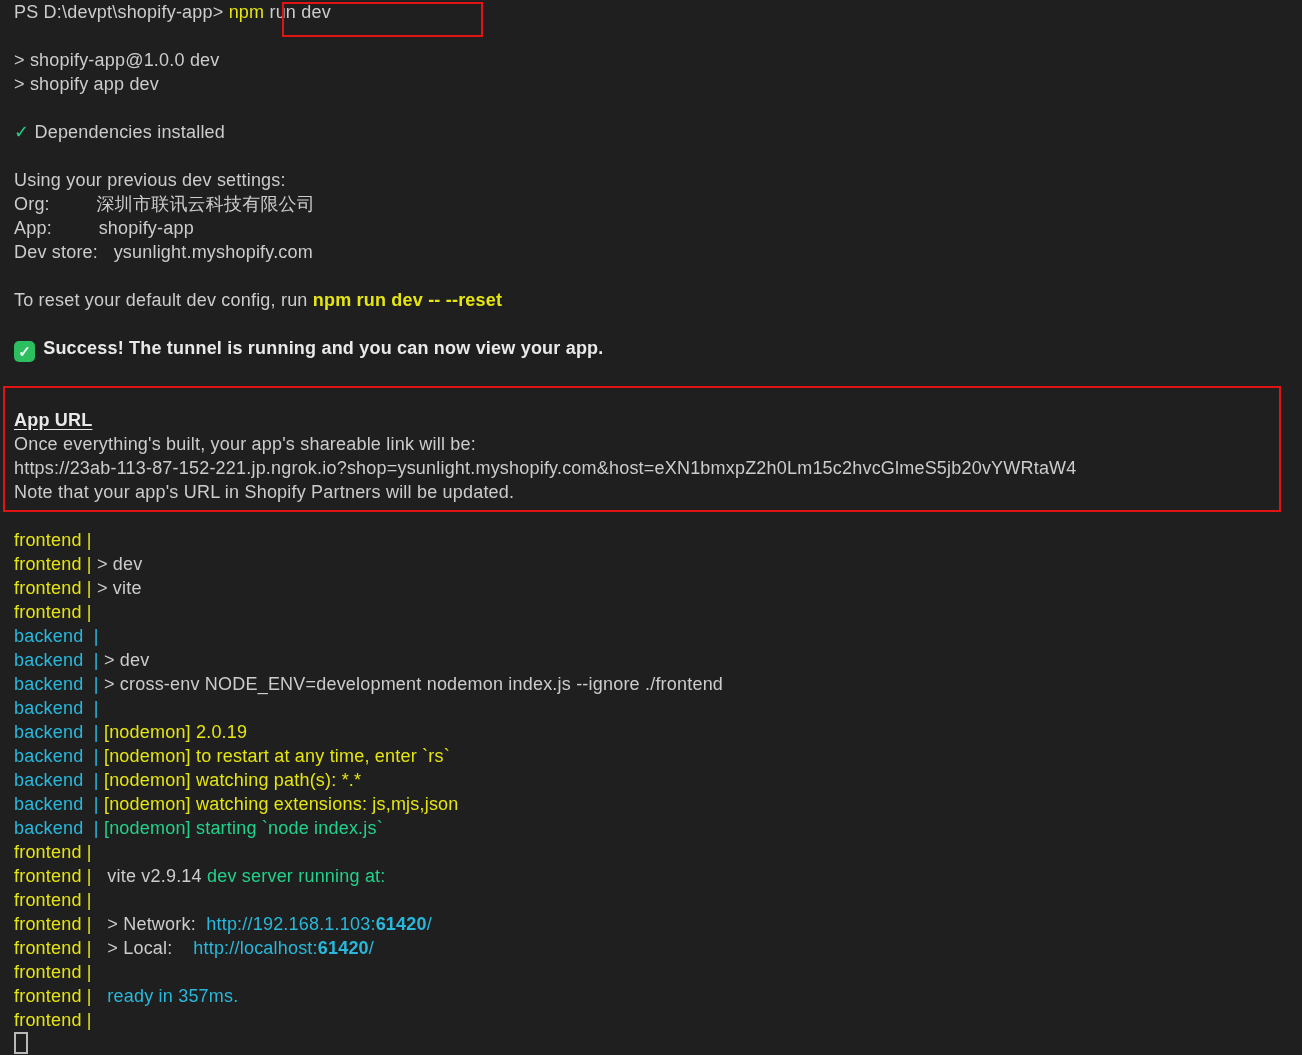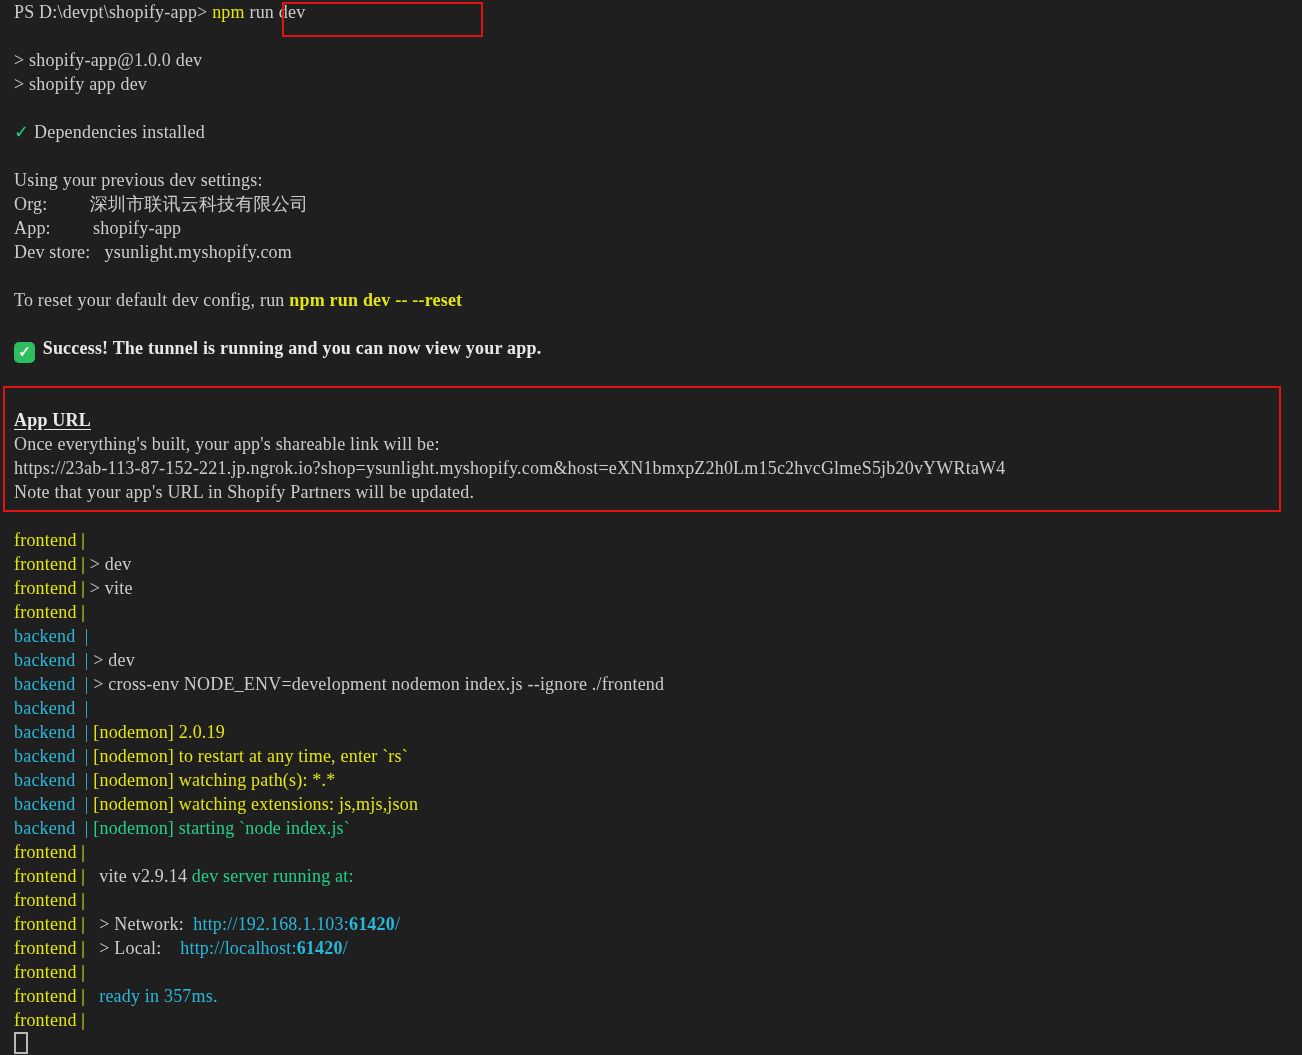--- a/index.html
+++ b/index.html
@@ -10,21 +10,21 @@
     width: 1302px;
     height: 1055px;
     background: var(--bg, #1f1f1f);
     overflow: hidden;
     position: relative;
   }
   .screen {
     position: absolute;
     top: 0; left: 0; right: 0; bottom: 0;
     padding: 0 0 8px 14px;
-    font-family: Liberation Serif, serif;
+    font-family: Liberation Sans, sans-serif;
     font-size: 18px;
     line-height: 24px;
     letter-spacing: 0.2px;
     white-space: pre;
     color: var(--white, #cccccc);
     overflow: hidden;
   }
   .line { height: 24px; }
   .plain      { color: var(--white); }
   .bright     { color: var(--white-bright); font-weight: bold; }

